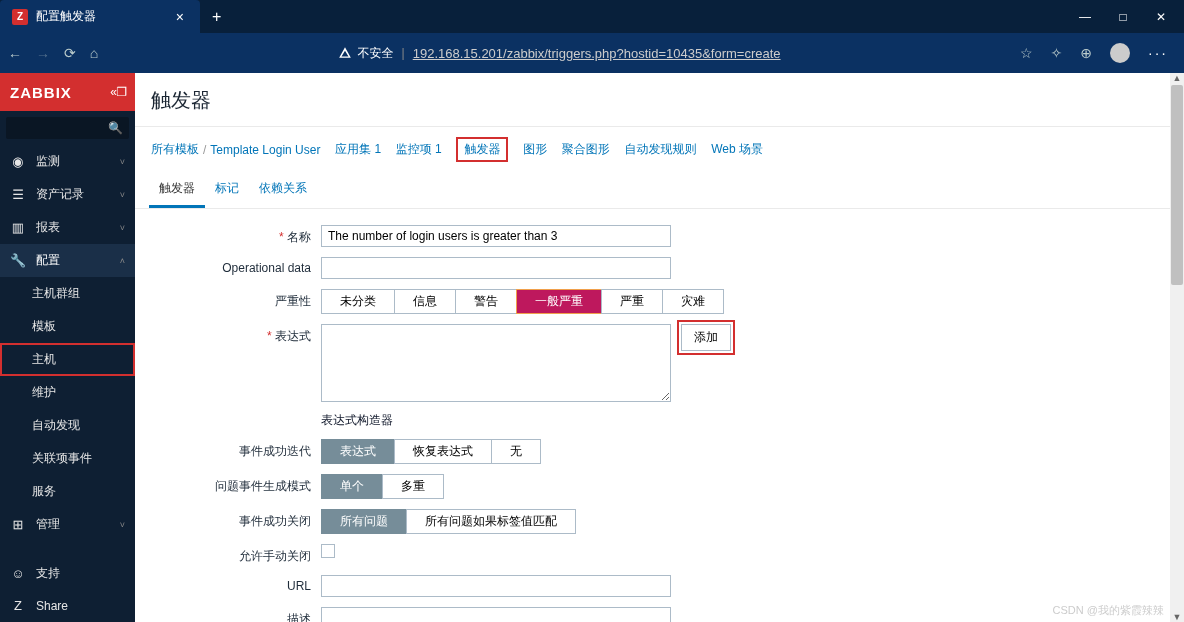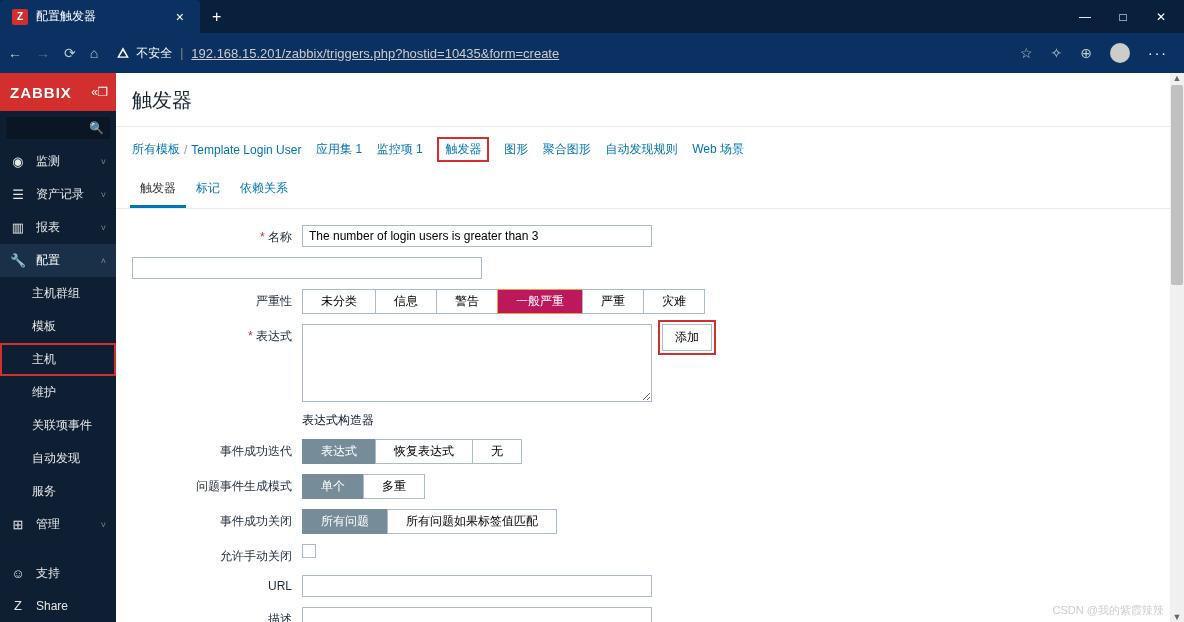--- a/index.html
+++ b/index.html
@@ -10,34 +10,34 @@
     .browser-tab { background: #0b3162; height: 33px; display: flex; align-items: center; padding: 0 12px; color: #fff; font-size: 12px; position: relative; width: 200px; border-radius: 4px 4px 0 0; }
     .tab-favicon { width: 16px; height: 16px; background: #d32f2f; color: #fff; display: flex; align-items: center; justify-content: center; font-size: 10px; font-weight: bold; margin-right: 8px; border-radius: 2px; }
     .tab-close { margin-left: auto; color: #fff; font-size: 14px; padding: 0 4px; }
     .new-tab { color: #fff; padding: 0 12px; font-size: 16px; }
     .window-controls { margin-left: auto; display: flex; gap: 24px; padding-right: 16px; color: #fff; font-size: 12px; }
     .window-btn { width: 14px; text-align: center; }
     
     .browser-toolbar { height: 40px; background: #0b3162; display: flex; align-items: center; padding: 0 8px; gap: 14px; color: #fff; }
     .nav-btn { color: #bcc; font-size: 14px; }
     .nav-btn.disabled { opacity: 0.4; }
-    .address-bar { flex: 1; display: flex; align-items: center; gap: 8px; padding: 0 4px; }
+    .address-bar { flex: 1; display: flex; align-items: center; gap: 8px; padding: 0 4px; justify-content: center; }
     .insecure { display: flex; align-items: center; gap: 6px; color: #fff; font-size: 12px; }
     .warn-icon { width: 14px; height: 14px; }
     .url-text { color: #ccc; font-size: 13px; text-decoration: underline; }
     .toolbar-right { display: flex; gap: 18px; align-items: center; padding-right: 8px; }
     .star-icon, .collections-icon, .sync-icon { font-size: 14px; color: #bcc; }
     .profile-pic { width: 20px; height: 20px; border-radius: 50%; background: #ccc; }
     .dots { font-size: 14px; color: #fff; letter-spacing: 2px; }
     
     
     .app { display: flex; height: calc(622px - 73px); }
     
     
-    .sidebar { width: 116px; background: #0e1f33; color: #e6e6e6; display: flex; flex-direction: column; font-size: 12px; overflow-y: auto; }
+    .sidebar { width: 135px; background: #0e1f33; color: #e6e6e6; display: flex; flex-direction: column; font-size: 12px; overflow-y: auto; }
     .sidebar-top { height: 38px; background: #d32f2f; display: flex; align-items: center; padding: 0 10px; color: #fff; font-weight: bold; font-size: 15px; letter-spacing: 1px; }
     .collapse-btns { margin-left: auto; font-size: 12px; font-weight: normal; letter-spacing: -2px; }
     .search-box { margin: 6px; background: #0a1624; height: 22px; border-radius: 2px; display: flex; align-items: center; padding: 0 6px; justify-content: flex-end; }
     .search-icon { color: #888; font-size: 12px; }
     .nav-item { display: flex; align-items: center; padding: 8px 10px; gap: 10px; cursor: pointer; }
     .nav-item.selected { background: #1a2f48; color: #fff; }
     .nav-icon { width: 16px; display: inline-flex; align-items: center; justify-content: center; font-size: 13px; }
     .nav-chevron { margin-left: auto; font-size: 9px; color: #888; }
     .nav-sub { padding: 8px 10px 8px 32px; cursor: pointer; }
     .nav-sub.hl { outline: 2px solid #d32f2f; outline-offset: -2px; }
@@ -151,22 +151,22 @@
     </div>
     <div class="nav-item selected">
       <span class="nav-icon">🔧</span>
       <span>配置</span>
       <span class="nav-chevron">˄</span>
     </div>
     <div class="nav-sub">主机群组</div>
     <div class="nav-sub">模板</div>
     <div class="nav-sub hl">主机</div>
     <div class="nav-sub">维护</div>
+    <div class="nav-sub">自动发现</div>
     <div class="nav-sub">关联项事件</div>
-    <div class="nav-sub">自动发现</div>
     <div class="nav-sub">服务</div>
     <div class="nav-item">
       <span class="nav-icon">⊞</span>
       <span>管理</span>
       <span class="nav-chevron">˅</span>
     </div>
     <div style="flex:0 0 16px"></div>
     <div class="nav-item">
       <span class="nav-icon">☺</span>
       <span>支持</span>
@@ -208,20 +208,21 @@
       <div class="tab">标记</div>
       <div class="tab">依赖关系</div>
     </div>
 
     <div class="form">
       <div class="form-row">
         <label class="form-label req">名称</label>
         <input class="input-text" value="The number of login users is greater than 3" style="">
       </div>
       <div class="form-row">
+        <label class="form-label">Operational data</label>
         <input class="input-text" value="" style="">
       </div>
       <div class="form-row">
         <label class="form-label">严重性</label>
         <div class="btn-group">
           <button class="btn-seg">未分类</button>
           <button class="btn-seg">信息</button>
           <button class="btn-seg">警告</button>
           <button class="btn-seg orange">一般严重</button>
           <button class="btn-seg">严重</button>

